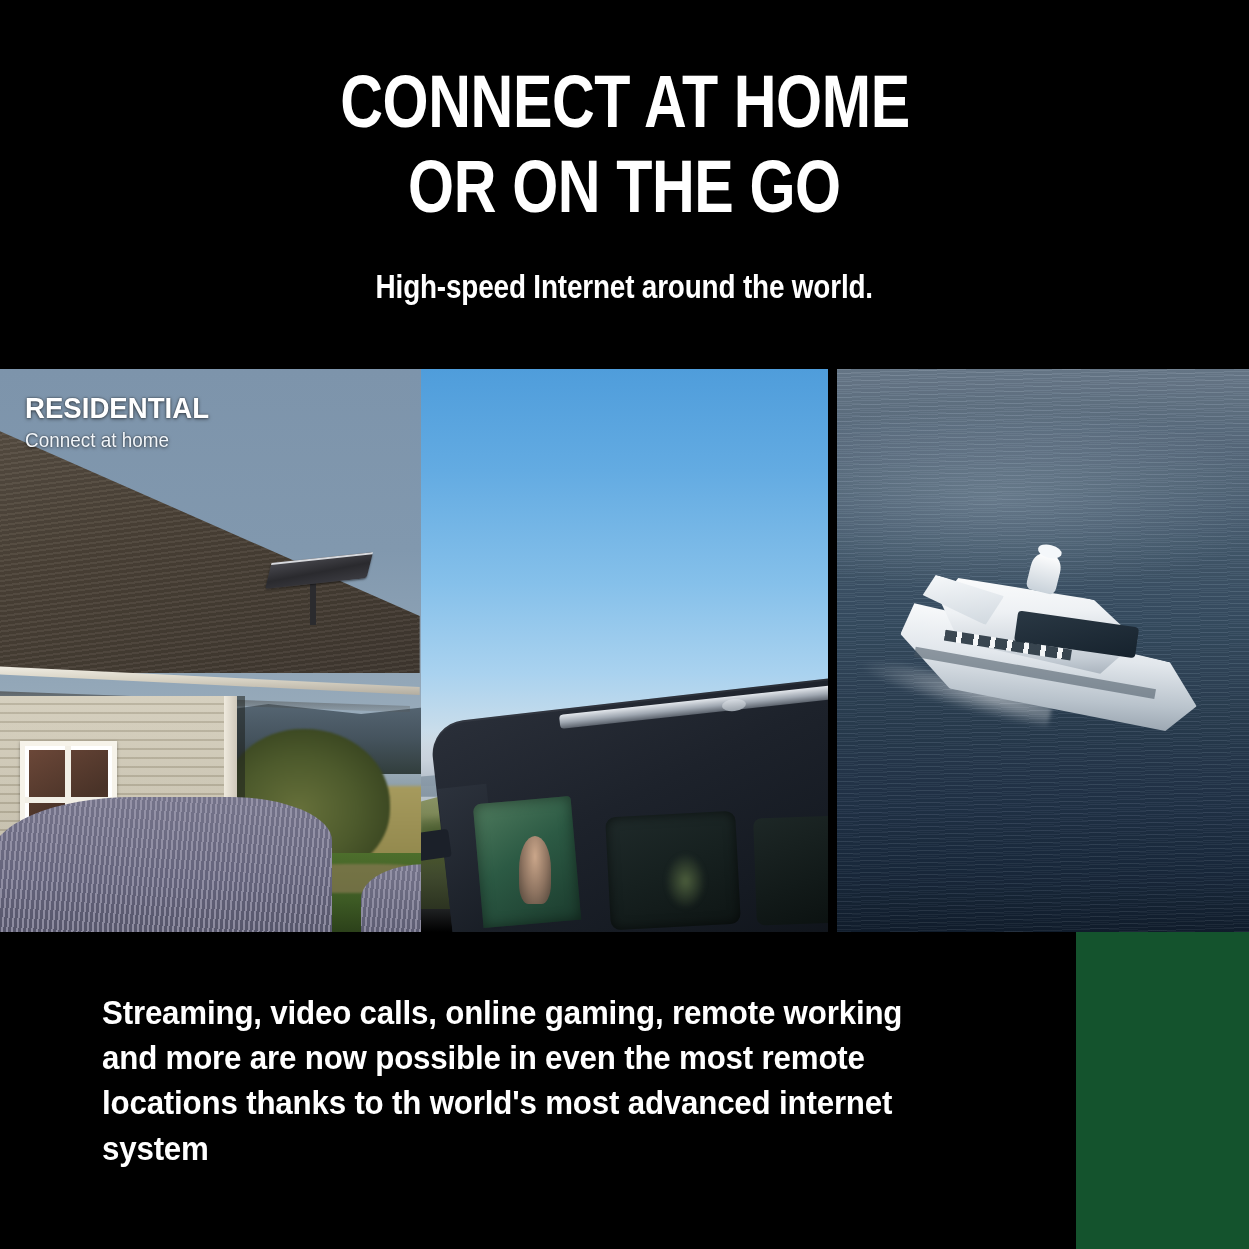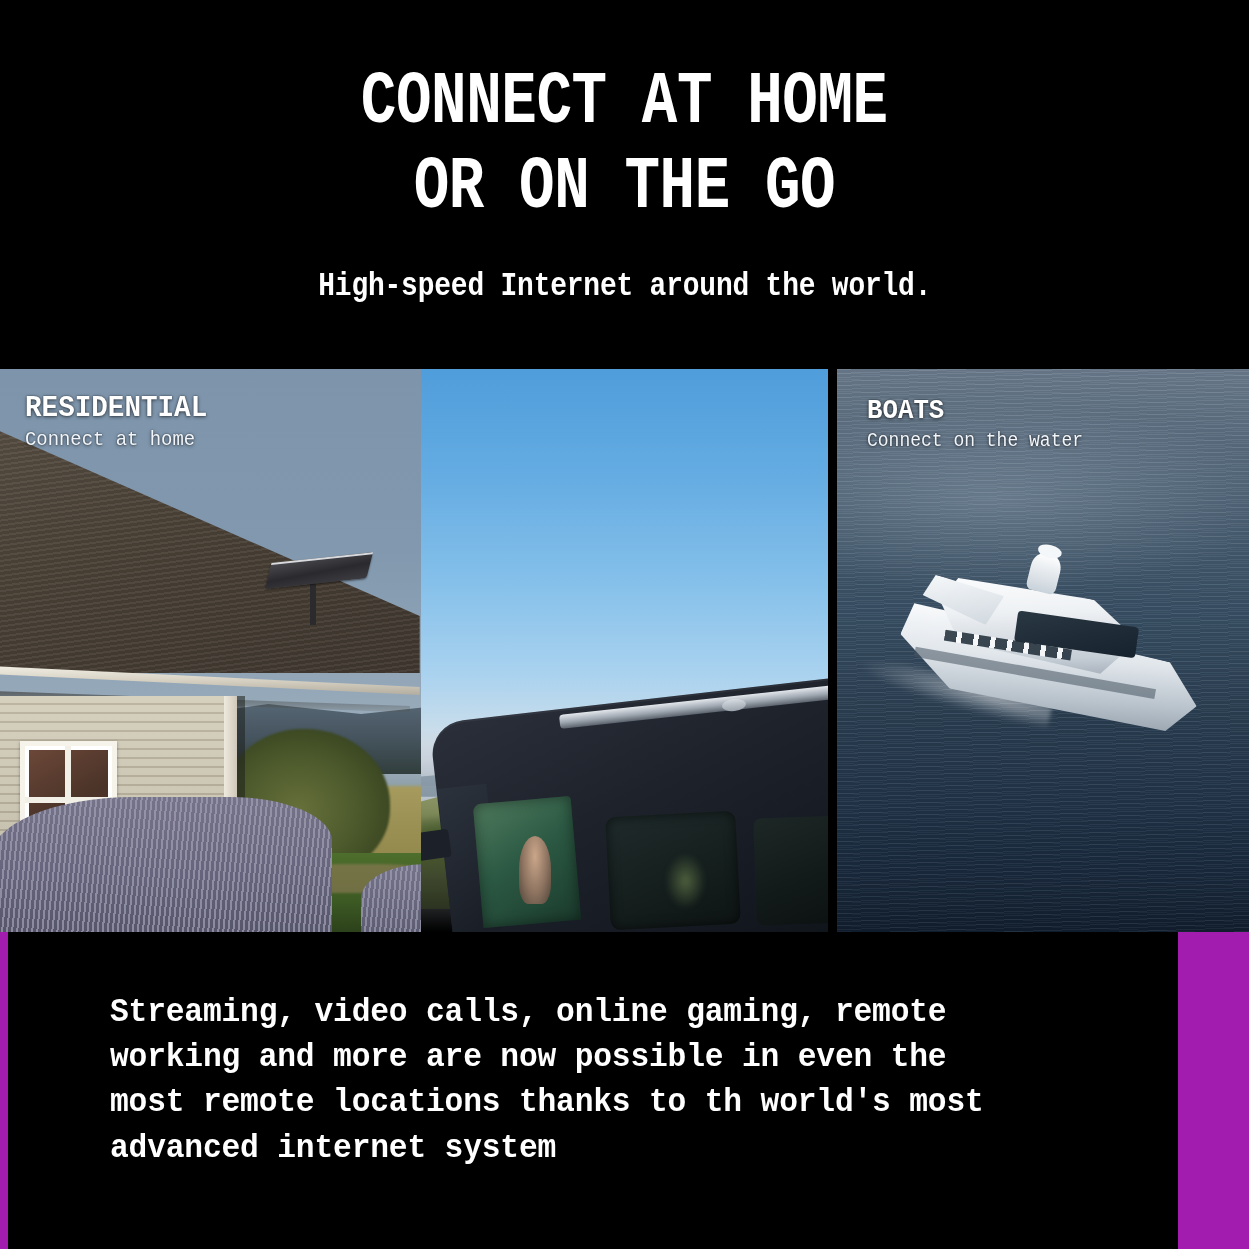--- a/index.html
+++ b/index.html
@@ -5,22 +5,21 @@
   * { margin:0; padding:0; box-sizing:border-box; }
   html, body {
     width:1249px; height:1249px;
     background:#000;
     font-family:"Liberation Sans", sans-serif;
     overflow:hidden;
   }
   .promo-root {
     position:relative;
     width:1249px; height:1249px;
-    background:#a21caf;
-    font-family:Liberation Mono, monospace;
+    background:#14532d;
   }
 
   
   .header-block {
     position:absolute; top:0; left:0;
     width:1249px; height:369px;
     background:#000;
     display:flex; flex-direction:column;
     align-items:center; justify-content:flex-start;
     padding-top:66px;
@@ -405,22 +404,22 @@
   .yacht-wake {
     position:absolute; left:-10%; bottom:-12%;
     width:64%; height:22%;
     background:radial-gradient(ellipse at 70% 40%,rgba(255,255,255,.5) 0%,rgba(255,255,255,0) 72%);
     filter:blur(2px);
   }
 
   
   .footer-block {
     position:absolute;
-    top:932px; left:8px;
-    width:1170px; height:317px;
+    top:932px; left:0;
+    width:1076px; height:317px;
     background:#000;
     padding:58px 70px 0 102px;
   }
   .footer-text {
     color:#ffffff;
     font-size:34px;
     font-weight:bold;
     line-height:1.33;
     letter-spacing:-0.2px;
     transform:scaleX(0.92);
@@ -508,24 +507,20 @@
           <div class="yacht-hull"></div>
           <div class="yacht-hull-stripe"></div>
           <div class="yacht-superstructure"></div>
           <div class="yacht-glass"></div>
           <div class="yacht-window-row"></div>
           <div class="yacht-bow-deck"></div>
           <div class="yacht-mast"></div>
           <div class="yacht-radar"></div>
         </div>
       </div>
-      <div class="panel-caption">
-        <div class="cap-title">BOATS</div>
-        <div class="cap-sub">Connect on the water</div>
-      </div>
     </div>
 
   </div>
 
   <div class="footer-block">
     <div class="footer-text">Streaming, video calls, online gaming, remote working and more are now possible in even the most remote locations thanks to th world's most advanced internet system</div>
   </div>
 
 </div>
 

